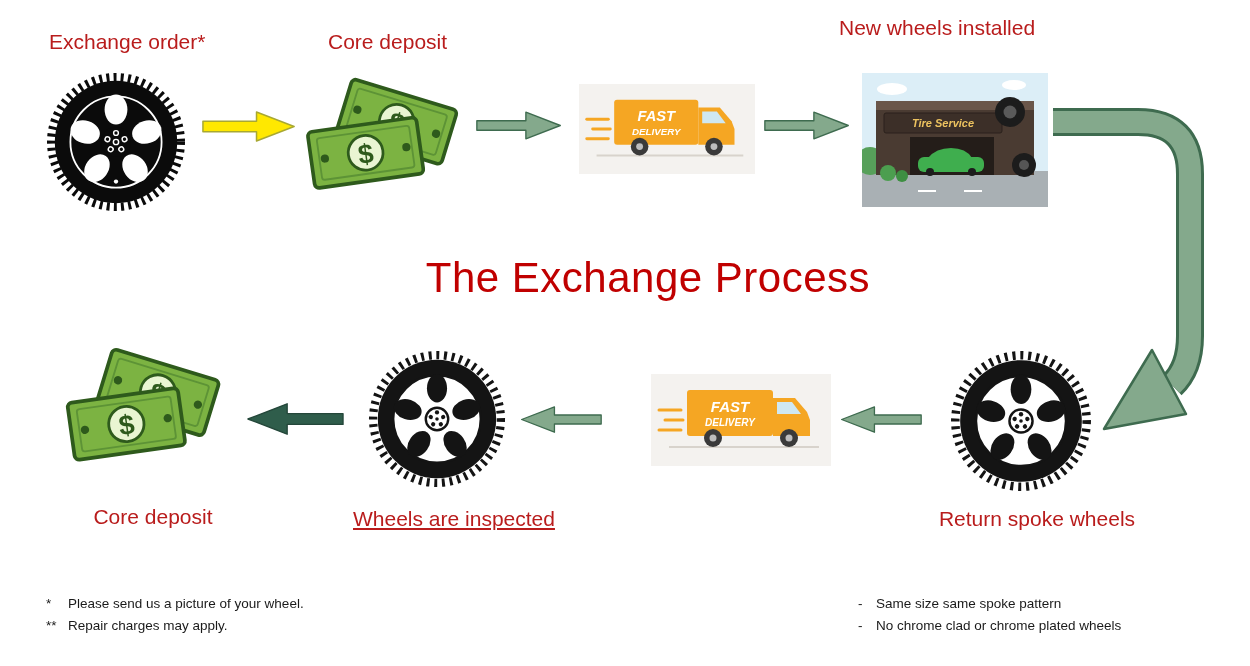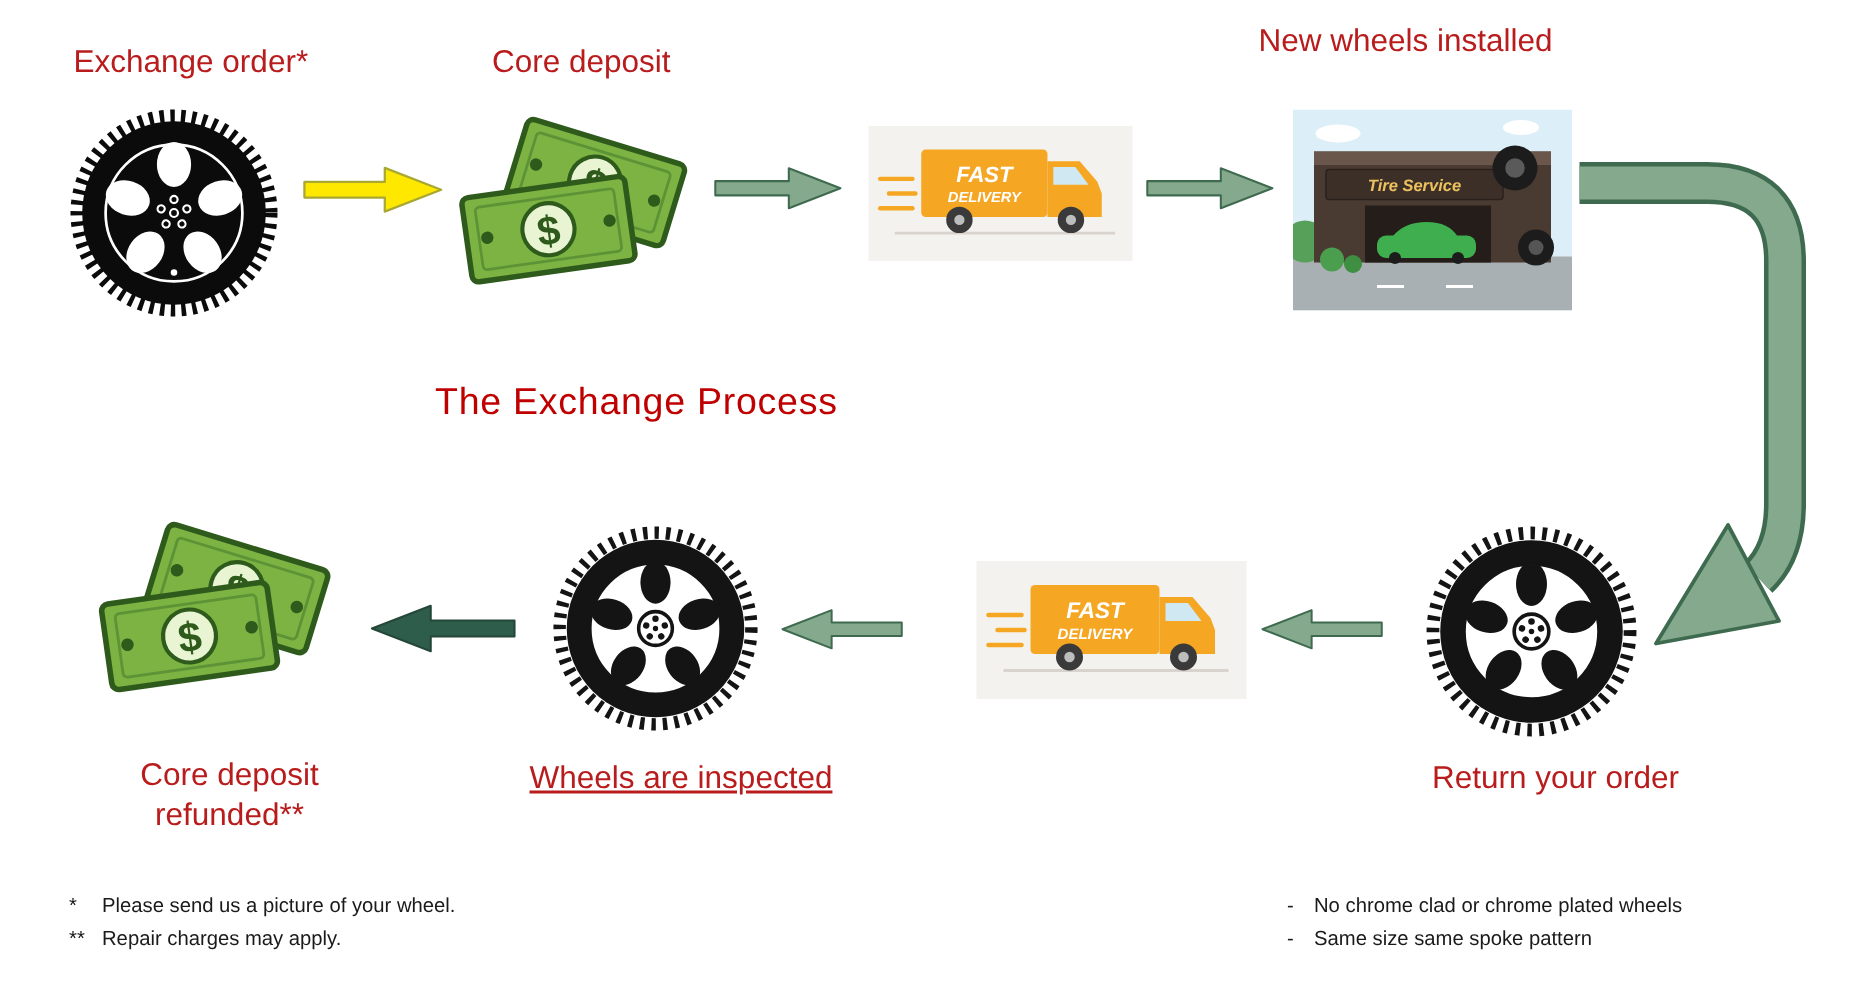--- a/index.html
+++ b/index.html
@@ -1,21 +1,21 @@
 <!DOCTYPE html>
 <html><head>
 <meta charset="utf-8">
 <style>
   html,body{margin:0;padding:0;background:#fff;}
   body{width:1250px;height:666px;position:relative;overflow:hidden;
        font-family:"Liberation Sans",sans-serif;color:#111;}
   .abs{position:absolute;}
   .step-label{font-size:21px;color:#b91c1c;white-space:nowrap;margin-left:16px;}
   .step-label.center{text-align:center;white-space:normal;line-height:27px;}
-  .page-title{font-size:25px;color:#C00000;text-align:left;letter-spacing:.5px;}
+  .page-title{font-size:42px;color:#C00000;text-align:right;letter-spacing:.5px;}
   .footnote{font-size:13.5px;color:#1a1a1a;line-height:22px;white-space:nowrap;}
   .fn-marker{display:inline-block;width:22px;}
   .fn-marker.dash{width:18px;text-align:left;}
   svg{display:block;}
   .truck-line1{font:italic 700 15px "Liberation Sans",sans-serif;fill:#fff;}
   .truck-line2{font:italic 700 10px "Liberation Sans",sans-serif;fill:#fff;}
   .shop-sign-text{font:italic 700 11px "Liberation Sans",sans-serif;fill:#ecc25f;}
   .bill-dollar{font:700 30px "Liberation Sans",sans-serif;fill:#2e5a1c;}
 </style>
 </head>
@@ -241,34 +241,33 @@
       <circle cx="60" cy="54.5" r="1.8" transform="rotate(144 60 60)"></circle>
       <circle cx="60" cy="54.5" r="1.8" transform="rotate(216 60 60)"></circle>
       <circle cx="60" cy="54.5" r="1.8" transform="rotate(288 60 60)"></circle>
       <circle cx="60" cy="60" r="1.5"></circle>
     </g>
   </svg>
 </div>
 
 <div class="abs step-label center" style="left:27px;top:503px;width:220px;">
   <div>Core deposit</div>
-  <div>refunded**</div>
 </div>
 <div class="abs step-label center" style="left:302px;top:505px;width:272px;text-decoration:underline;">Wheels are inspected</div>
-<div class="abs step-label center" style="left:896px;top:505px;width:250px;">Return your order</div>
+<div class="abs step-label center" style="left:896px;top:505px;width:250px;">Return spoke wheels</div>
 
 <div class="abs" style="left:30px;top:593px;margin-left:16px;">
   <div class="footnote">
     <span class="fn-marker">*</span><span>Please send us a picture of your wheel.</span>
   </div>
   <div class="footnote">
     <span class="fn-marker">**</span><span>Repair charges may apply.</span>
   </div>
 </div>
 
 <div class="abs" style="left:858px;top:593px;">
   <div class="footnote">
+    <span class="fn-marker dash">-</span><span>Same size same spoke pattern</span>
+  </div>
+  <div class="footnote">
     <span class="fn-marker dash">-</span><span>No chrome clad or chrome plated wheels</span>
   </div>
-  <div class="footnote">
-    <span class="fn-marker dash">-</span><span>Same size same spoke pattern</span>
-  </div>
 </div>
 
 </body></html>

